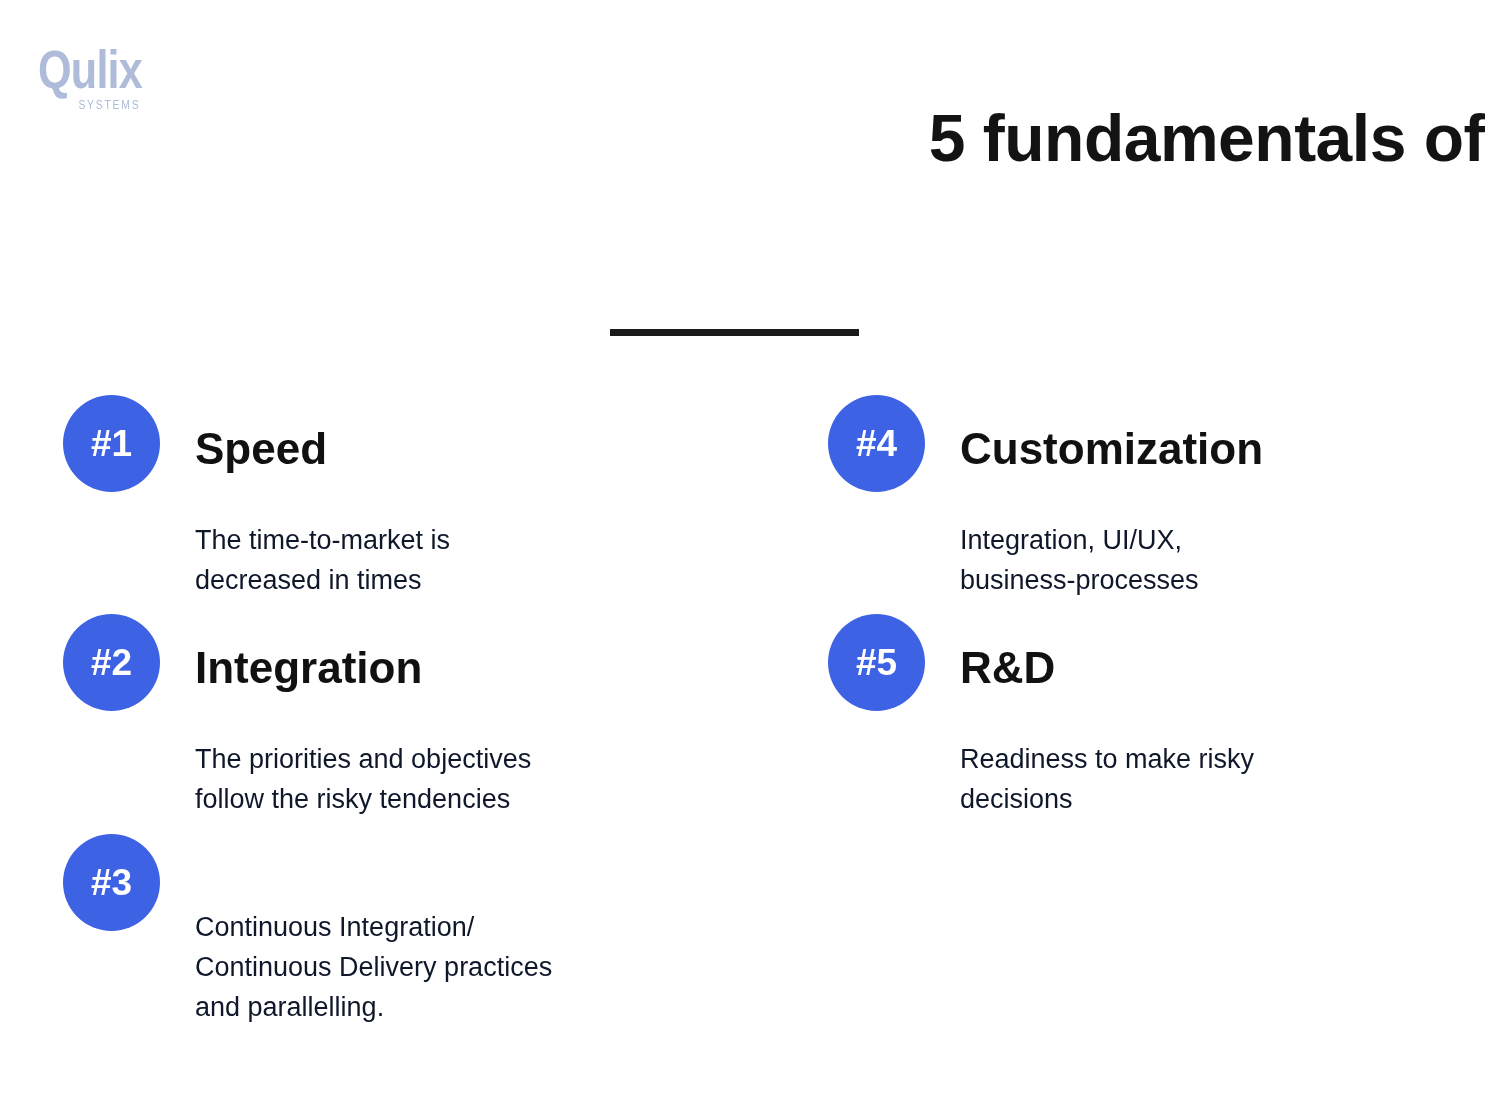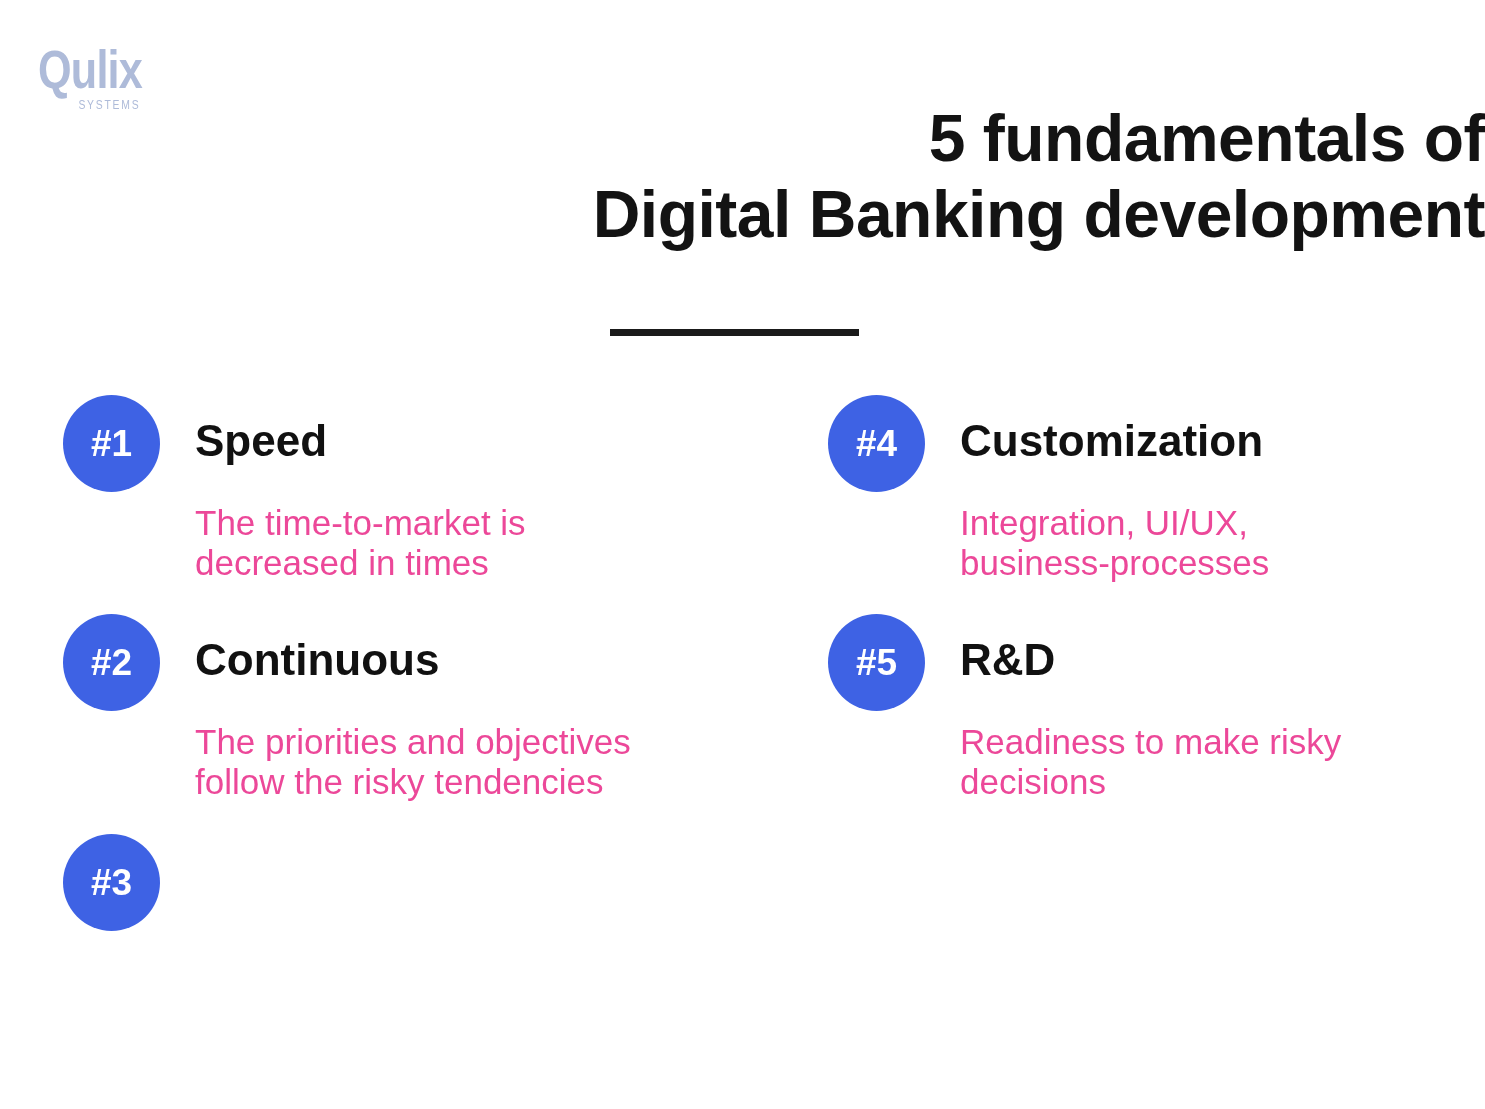--- a/index.html
+++ b/index.html
@@ -75,73 +75,75 @@
     font-weight: bold;
     font-size: 37px;
     display: flex;
     align-items: center;
     justify-content: center;
   }
 
   .content {
     position: absolute;
     left: 132px;
-    top: 20px;
+    top: 28px;
     width: 560px;
   }
   .item-title {
     font-size: 44px;
     font-weight: bold;
     color: #111111;
     line-height: 52px;
   }
   .item-desc {
-    margin-top: 36px;
-    font-size: 35px;
+    margin-top: 45px;
+    font-size: 27px;
     line-height: 40px;
-    color: #ec4899;
+    color: #0f172a;
     white-space: pre-line;
   }
 </style>
 </head>
 <body>
 
 <div class="logo">
   <div class="logo-name">Qulix</div>
   <div class="logo-sub">SYSTEMS</div>
 </div>
 
 <div class="title">
   <div>5 fundamentals of</div>
-  <div>Digital Banking development</div>
 </div>
 
 <div class="divider"></div>
 
 <div class="item item-1">
   <div class="badge">#1</div>
   <div class="content">
     <div class="item-title">Speed</div>
     <div class="item-desc">The time-to-market is
 decreased in times</div>
   </div>
 </div>
 
 <div class="item item-2">
   <div class="badge">#2</div>
   <div class="content">
-    <div class="item-title">Continuous</div>
+    <div class="item-title">Integration</div>
     <div class="item-desc">The priorities and objectives
 follow the risky tendencies</div>
   </div>
 </div>
 
 <div class="item item-3">
   <div class="badge">#3</div>
   <div class="content">
+    <div class="item-desc">Continuous Integration/
+Continuous Delivery practices
+and parallelling.</div>
   </div>
 </div>
 
 <div class="item item-4">
   <div class="badge">#4</div>
   <div class="content">
     <div class="item-title">Customization</div>
     <div class="item-desc">Integration, UI/UX,
 business-processes</div>
   </div>

